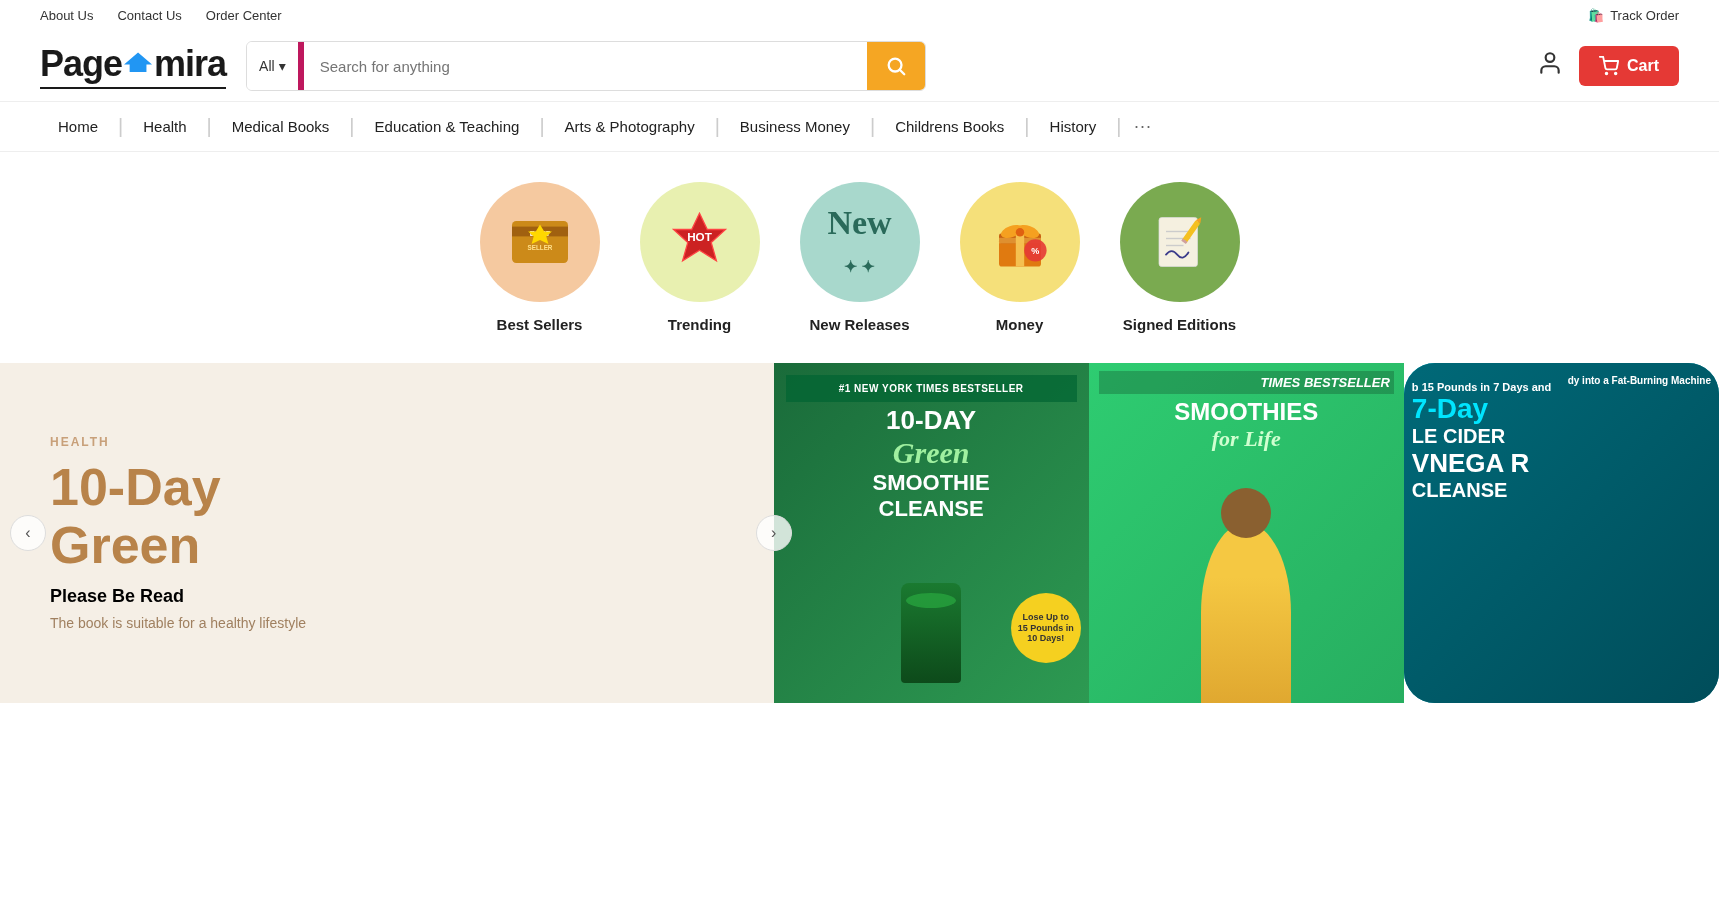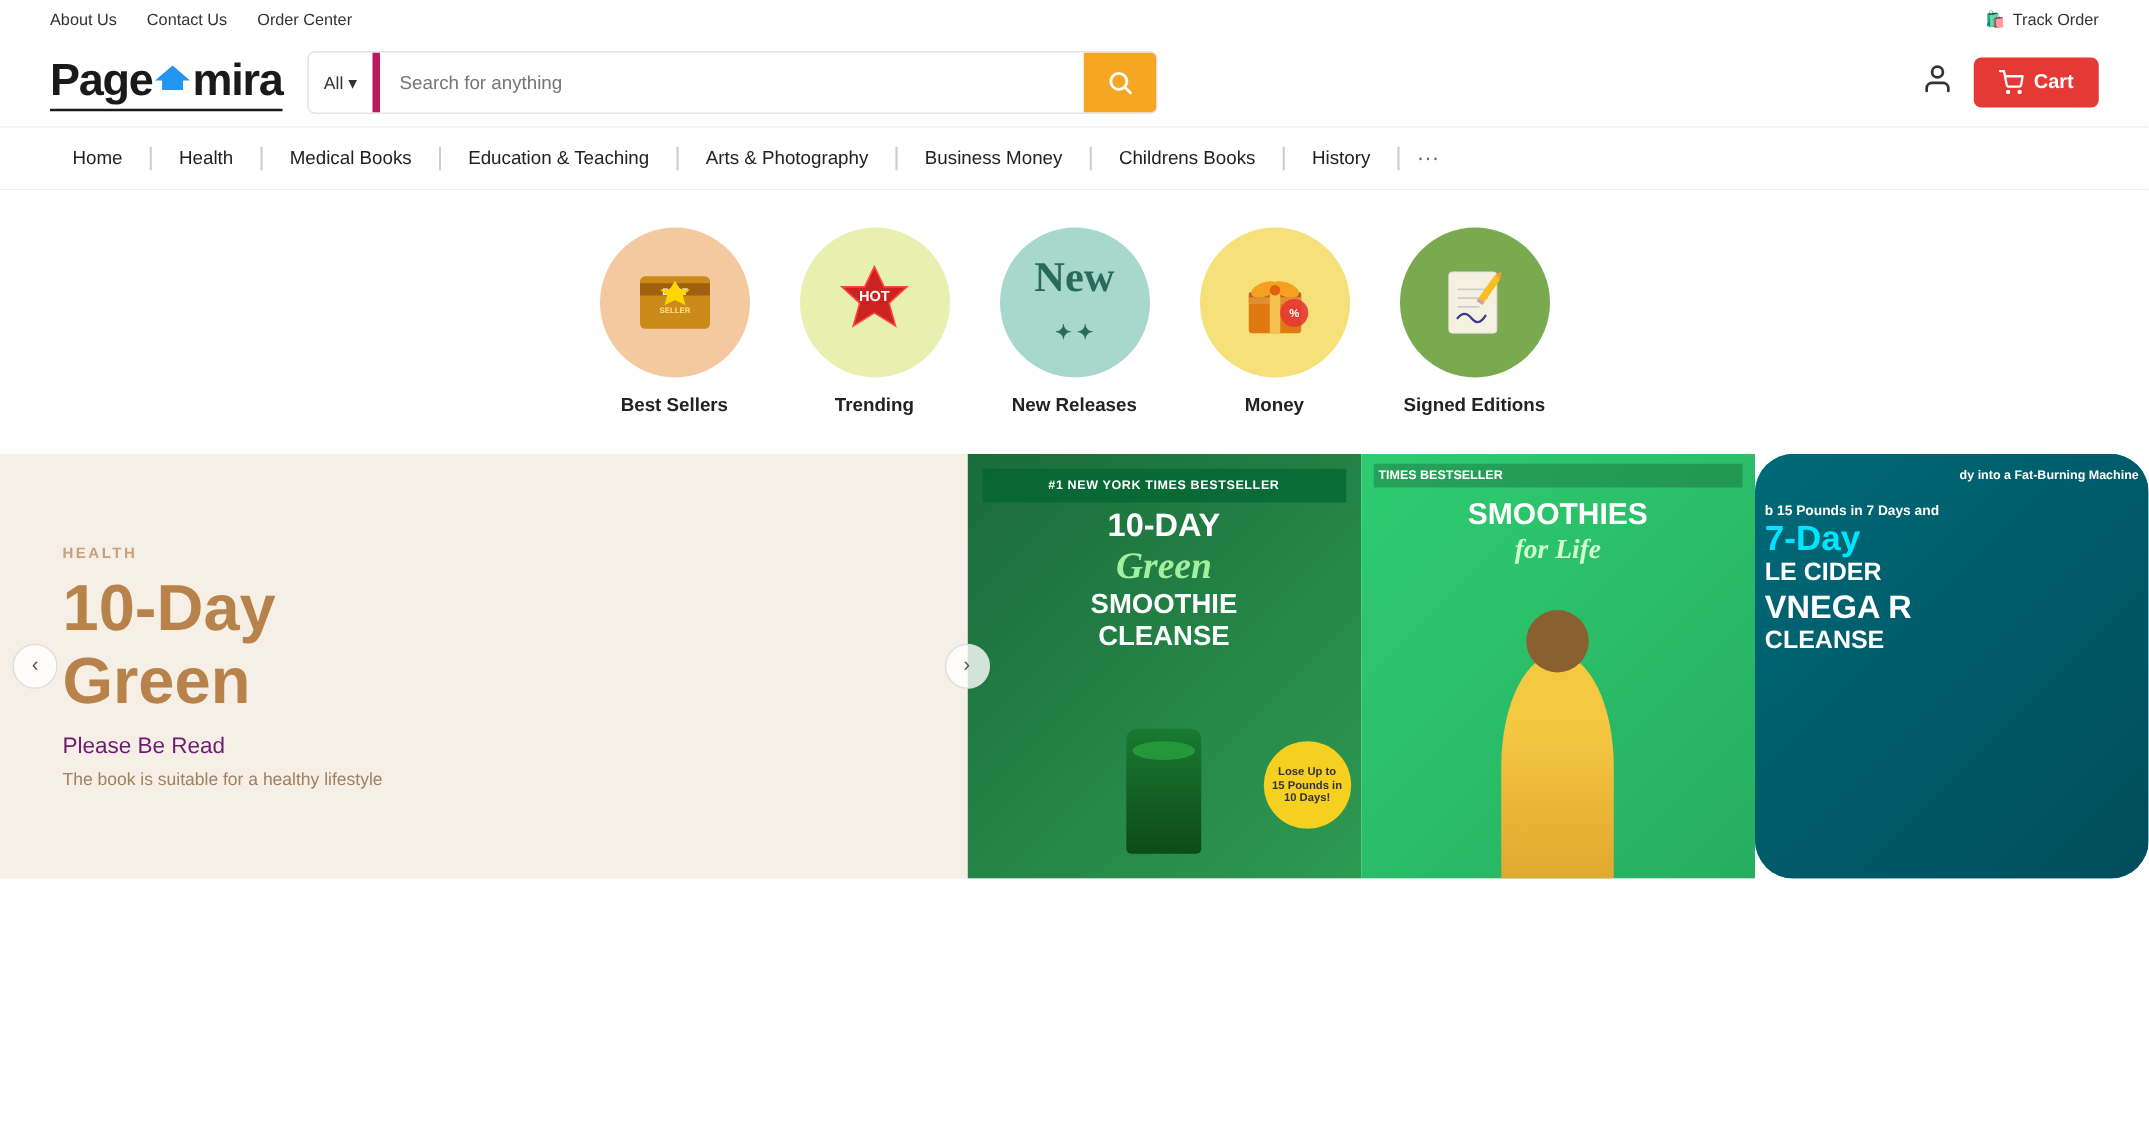--- a/index.html
+++ b/index.html
@@ -215,22 +215,22 @@
     }
     .hero-title {
       font-size: 52px;
       font-weight: 800;
       color: #b8834a;
       line-height: 1.1;
       margin-bottom: 12px;
     }
     .hero-subtitle {
       font-size: 18px;
-      font-weight: 400;
-      color: #701a75;
+      font-weight: 700;
+      color: #000000;
       margin-bottom: 8px;
     }
     .hero-desc {
       font-size: 14px;
       color: #a08060;
     }
     .hero-prev, .hero-next {
       position: absolute;
       top: 50%;
       transform: translateY(-50%);
@@ -471,37 +471,37 @@
         <div style="font-size:22px;font-weight:900;color:#fff;">CLEANSE</div>
       </div>
 
       <div style="position:absolute;bottom:20px;left:50%;transform:translateX(-50%);width:60px;height:100px;background:linear-gradient(180deg,#1a7a30 0%,#0d4a1a 100%);border-radius:8px 8px 4px 4px;overflow:hidden;">
         <div style="position:absolute;top:10px;left:5px;right:5px;height:15px;background:#2aaa40;border-radius:50%;opacity:0.7;"></div>
       </div>
       <div class="lose-badge">Lose Up to<br>15 Pounds in<br>10 Days!</div>
     </div>
 
     <div class="book-cover book-cover-2">
-      <div style="position:absolute;top:8px;left:10px;right:10px;font-size:10px;font-weight:700;color:#fff;background:rgba(0,0,0,0.2);padding:4px;text-align:left;">TIMES BESTSELLER</div>
+      <div style="position:absolute;top:8px;left:10px;right:10px;font-size:13px;font-weight:700;color:#fff;background:rgba(0,0,0,0.2);padding:4px;text-align:right;font-style:italic;">TIMES BESTSELLER</div>
       <div style="position:absolute;top:35px;left:10px;right:10px;text-align:center;">
         <div style="font-size:24px;font-weight:900;color:#fff;">SMOOTHIES</div>
         <div style="font-size:22px;font-style:italic;font-weight:700;color:#d0ffd0;font-family:Georgia,serif;">for Life</div>
       </div>
 
       <div style="position:absolute;bottom:0;left:0;right:0;height:200px;display:flex;align-items:flex-end;justify-content:center;">
         <div style="width:90px;height:180px;background:linear-gradient(180deg,#f5c842 30%,#e0a830 100%);border-radius:50% 50% 0 0;position:relative;">
           <div style="position:absolute;top:-35px;left:50%;transform:translateX(-50%);width:50px;height:50px;background:#8a6030;border-radius:50%;"></div>
         </div>
       </div>
     </div>
 
     <div class="book-cover book-cover-3">
       <div style="position:absolute;top:0;left:0;right:0;bottom:0;background:linear-gradient(135deg,#006978 0%,#004d5a 100%);"></div>
       <div style="position:absolute;top:8px;left:0;right:0;font-size:10px;font-weight:700;color:#fff;padding:4px 8px;text-align:right;">dy into a Fat-Burning Machine</div>
-      <div style="position:absolute;top:40px;left:8px;right:8px;">
+      <div style="position:absolute;top:18px;left:8px;right:8px;">
         <div style="font-size:11px;color:#fff;font-weight:700;">b 15 Pounds in 7 Days and</div>
         <div style="font-size:28px;font-weight:900;color:#00e5ff;">7-Day</div>
         <div style="font-size:20px;font-weight:900;color:#fff;">LE CIDER</div>
         <div style="font-size:26px;font-weight:900;color:#fff;">VNEGA R</div>
         <div style="font-size:20px;font-weight:900;color:#fff;">CLEANSE</div>
       </div>
     </div>
   </div>
 </div>
 

